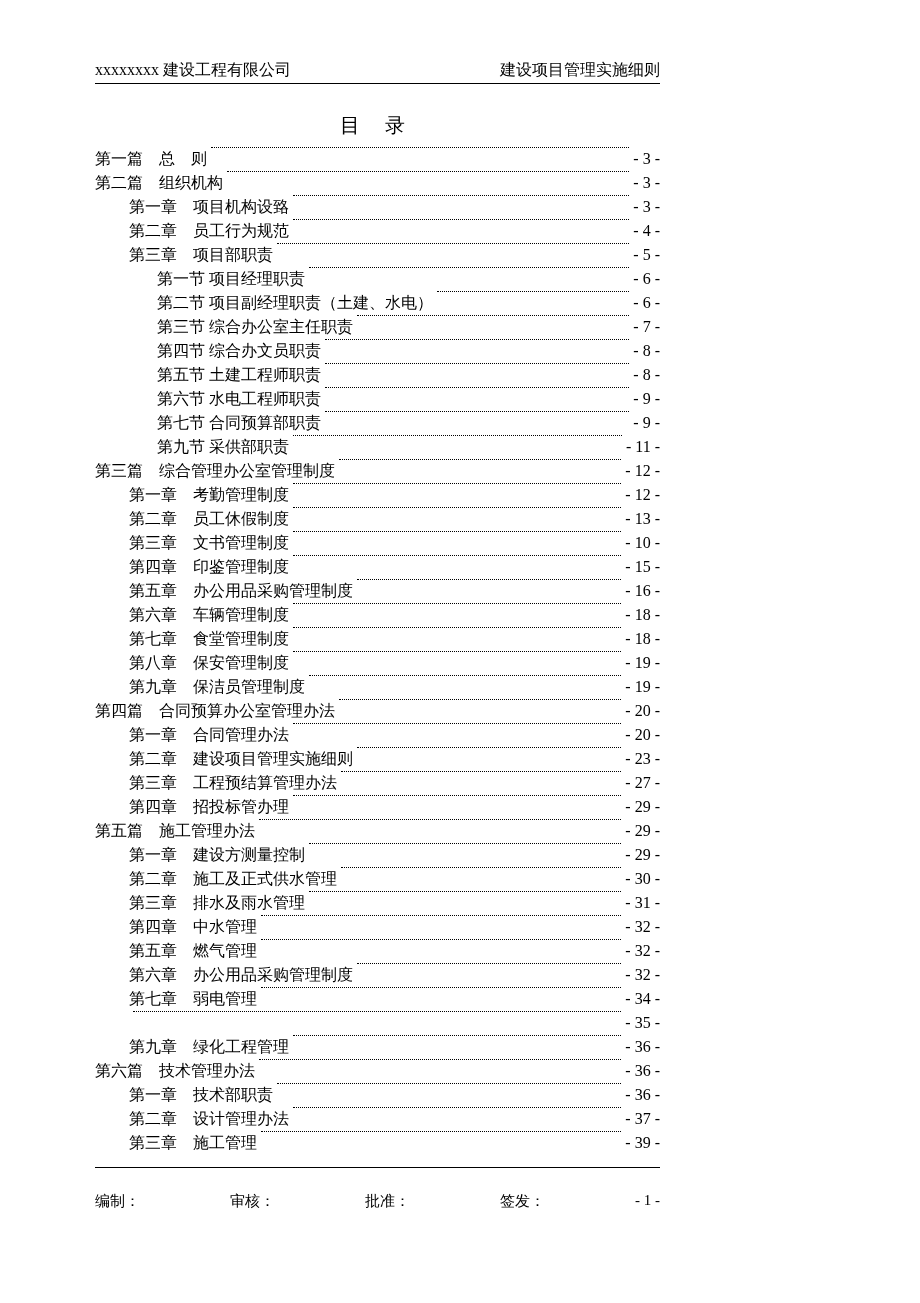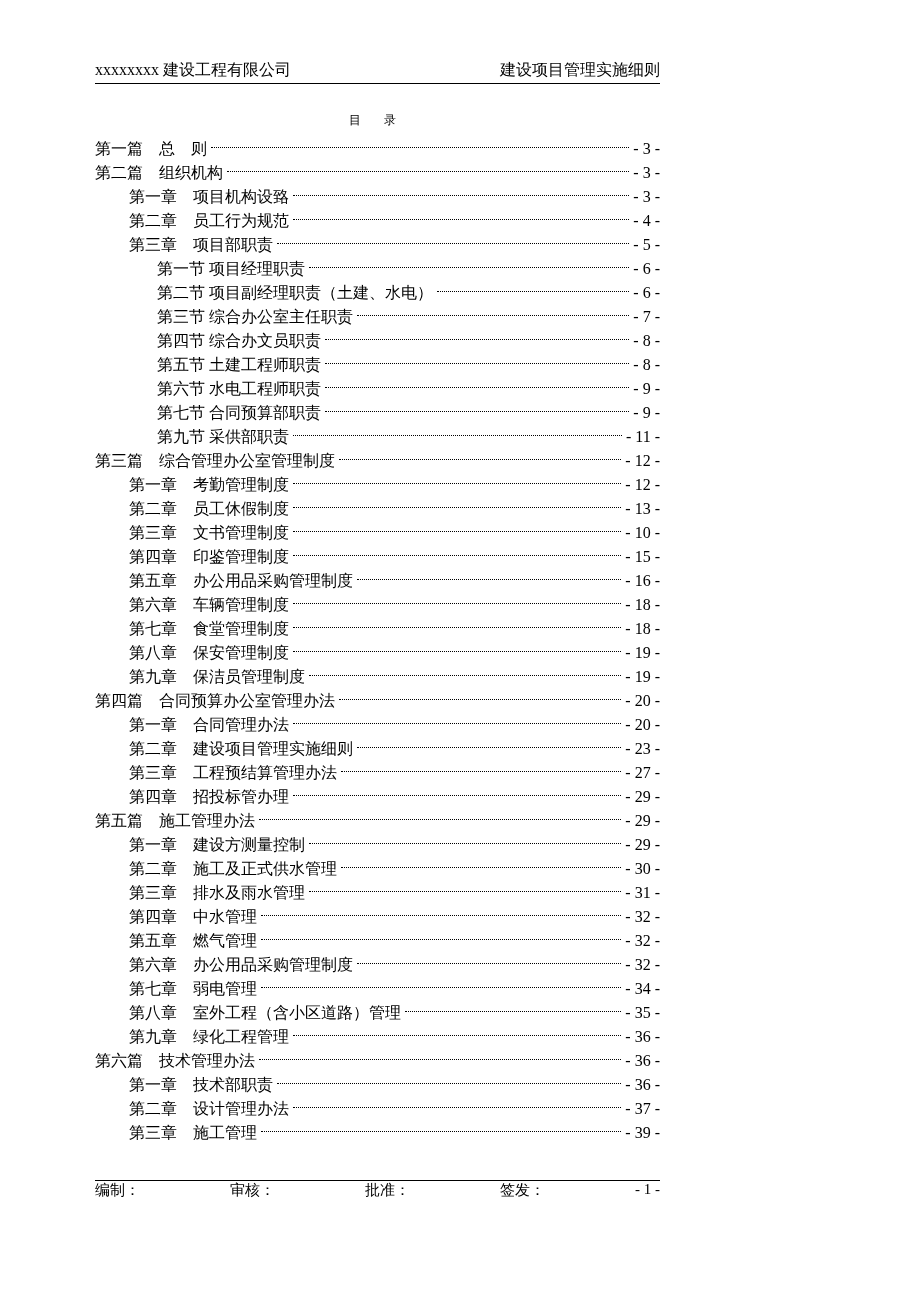--- a/index.html
+++ b/index.html
@@ -20,49 +20,49 @@
   .header-line {
     display: flex;
     justify-content: space-between;
     border-bottom: 1px solid #000;
     padding-bottom: 2px;
     margin-bottom: 28px;
     font-size: 16px;
   }
   .title {
     text-align: center;
-    font-size: 12px;
+    font-size: 20px;
     letter-spacing: 10px;
     margin-bottom: 8px;
   }
   .toc-row {
     display: flex;
-    align-items: center;
+    align-items: flex-start;
     line-height: 24px;
     white-space: nowrap;
   }
   .toc-label {
     flex: 0 0 auto;
   }
   .toc-leader {
     flex: 1 1 auto;
     border-bottom: 1.5px dotted #000;
     margin: 0 4px 4px 4px;
     min-width: 10px;
   }
   .toc-page {
     flex: 0 0 auto;
   }
   .indent-0 { padding-left: 0px; }
   .indent-1 { padding-left: 34px; }
   .indent-2 { padding-left: 62px; }
   .footer-line {
     border-top: 1px solid #000;
-    margin-top: 35px;
-    padding-top: 0;
+    margin-top: 12px;
+    padding-top: 24px;
     display: flex;
     font-size: 15px;
   }
   .footer-cell { flex: 1; }
   .footer-pageno { flex: 0 0 auto; }
 </style>
 </head>
 <body>
 
 <div class="page">
@@ -249,21 +249,20 @@
         <span class="toc-label">第六章　办公用品采购管理制度 </span>
         <span class="toc-leader"></span>
         <span class="toc-page"> - 32 -</span>
       </div>
       <div class="toc-row indent-1">
         <span class="toc-label">第七章　弱电管理 </span>
         <span class="toc-leader"></span>
         <span class="toc-page"> - 34 -</span>
       </div>
       <div class="toc-row indent-1">
-        <span class="toc-label">第八章　室外工程（含小区道路）管理 </span>
         <span class="toc-leader"></span>
         <span class="toc-page"> - 35 -</span>
       </div>
       <div class="toc-row indent-1">
         <span class="toc-label">第九章　绿化工程管理 </span>
         <span class="toc-leader"></span>
         <span class="toc-page"> - 36 -</span>
       </div>
       <div class="toc-row indent-0">
         <span class="toc-label">第六篇　技术管理办法 </span>

